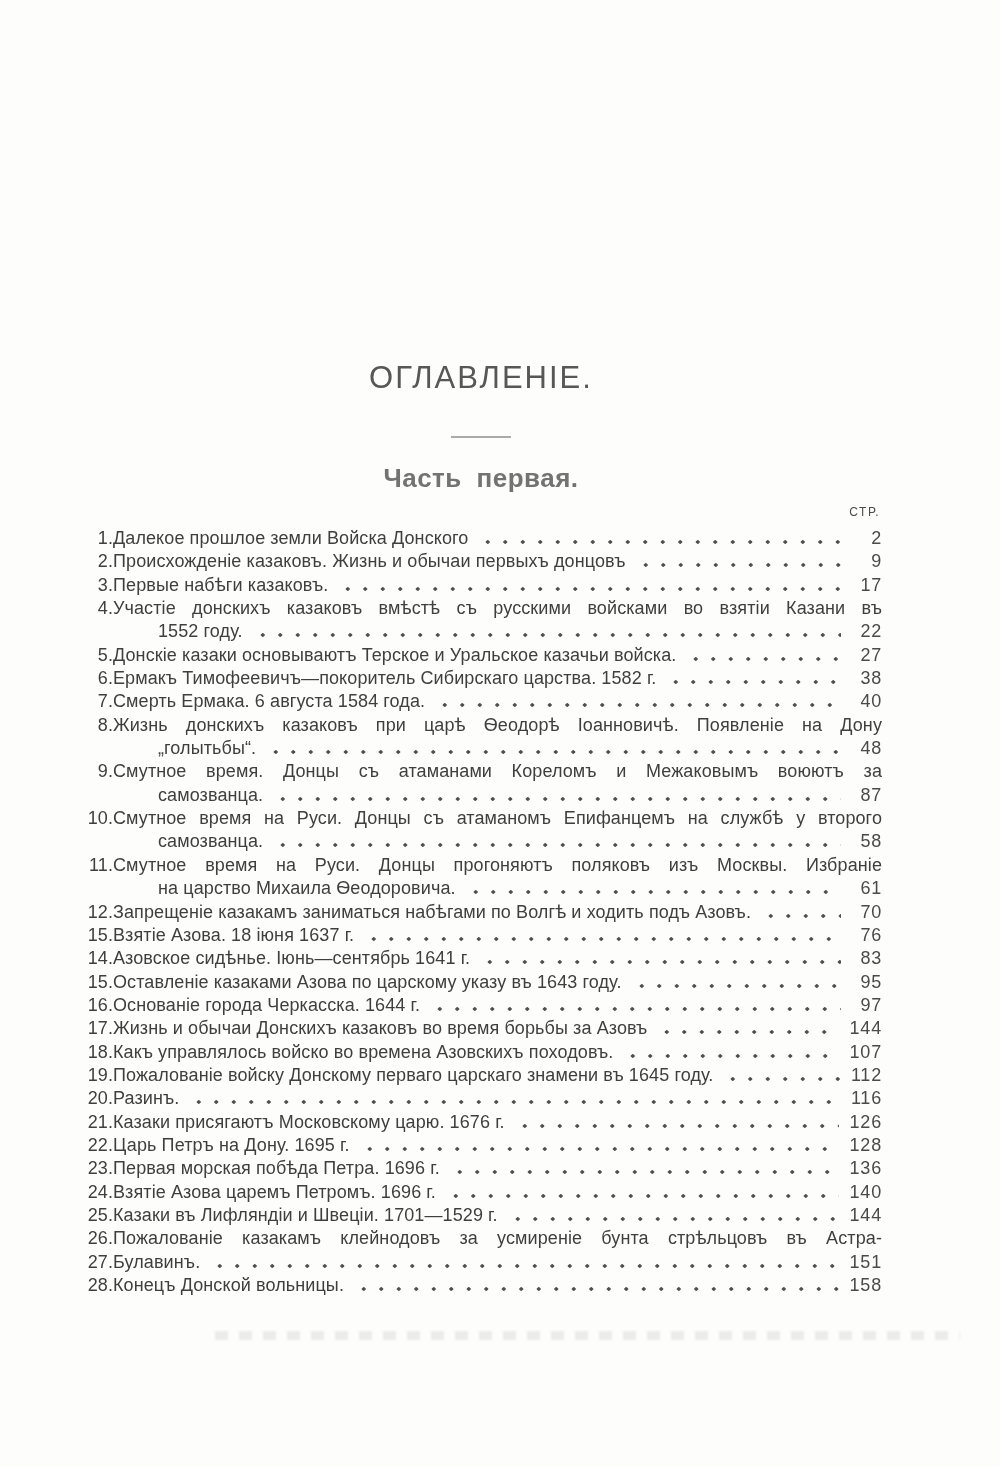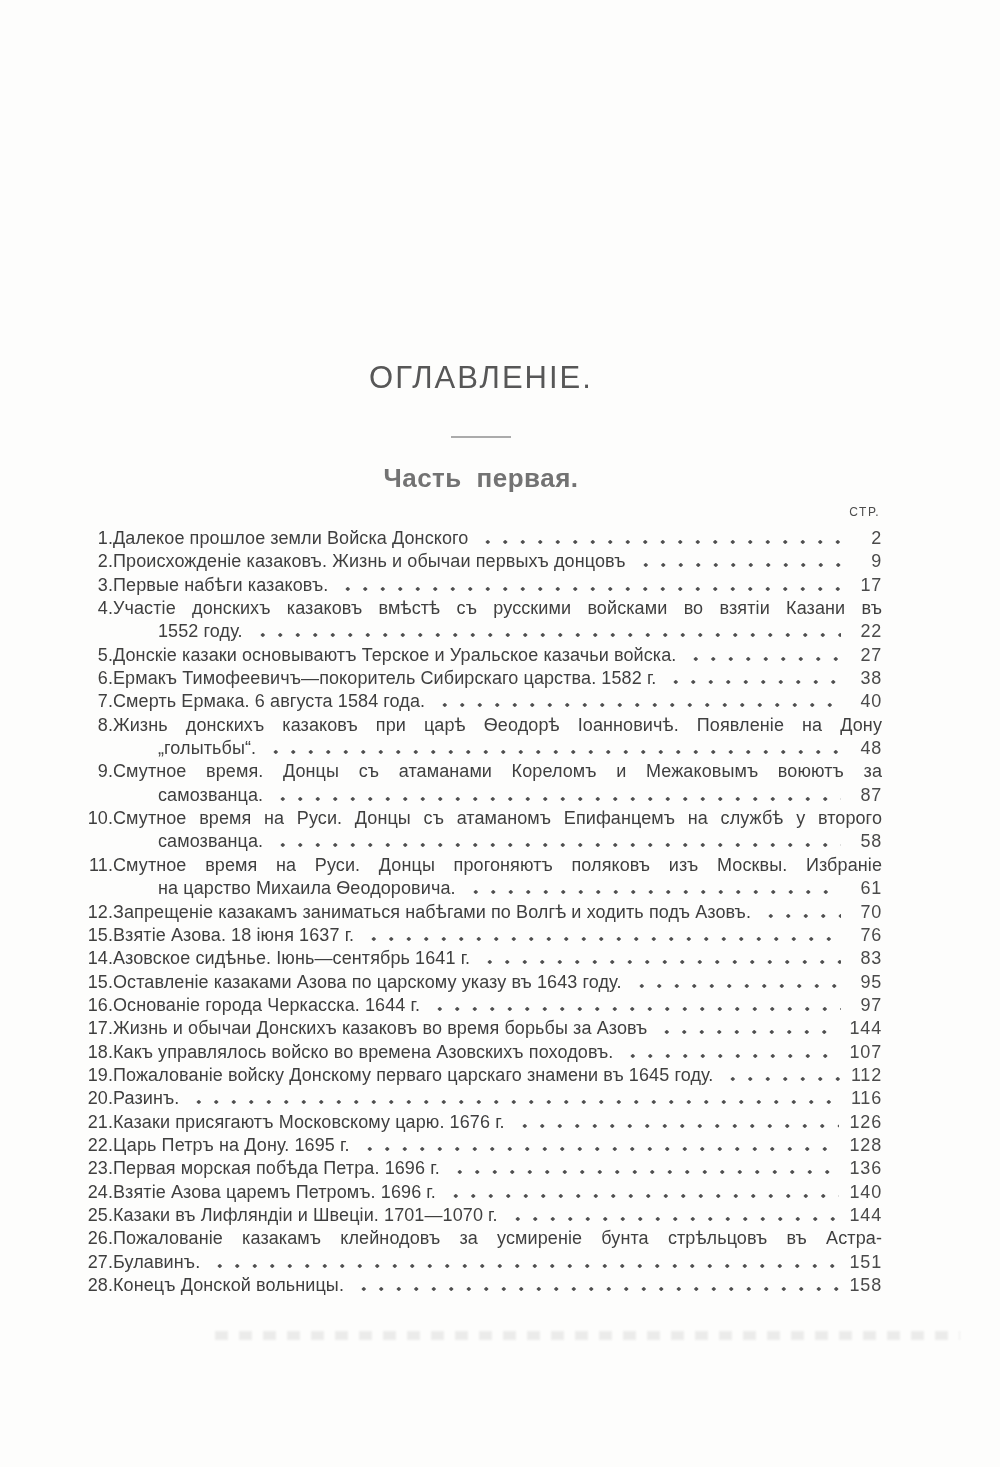--- a/index.html
+++ b/index.html
@@ -302,21 +302,21 @@
     <span class="page-num">136</span>
   </div>
         <div class="row entry">
     <span class="num">24.</span>
     <span class="text">Взятіе Азова царемъ Петромъ. 1696 г.</span>
     <span class="leader"></span>
     <span class="page-num">140</span>
   </div>
         <div class="row entry">
     <span class="num">25.</span>
-    <span class="text">Казаки въ Лифляндіи и Швеціи. 1701—1070 г.</span>
+    <span class="text">Казаки въ Лифляндіи и Швеціи. 1701—1529 г.</span>
     <span class="leader"></span>
     <span class="page-num">144</span>
   </div>
         <div class="row open">
     <span class="num">26.</span>
     <span class="text">Пожалованіе казакамъ клейнодовъ за усмиреніе бунта стрѣльцовъ въ Астра-</span>
 
   </div>
         <div class="row entry">
     <span class="num">27.</span>

